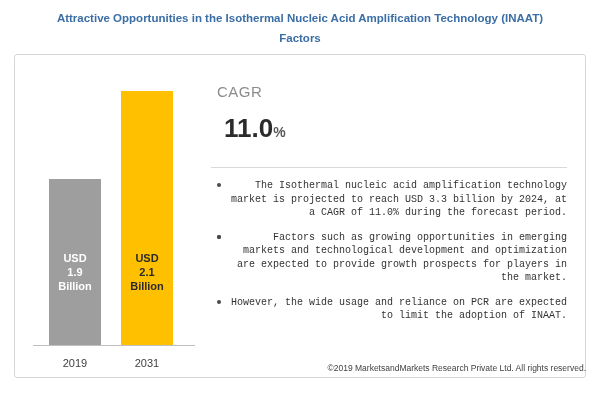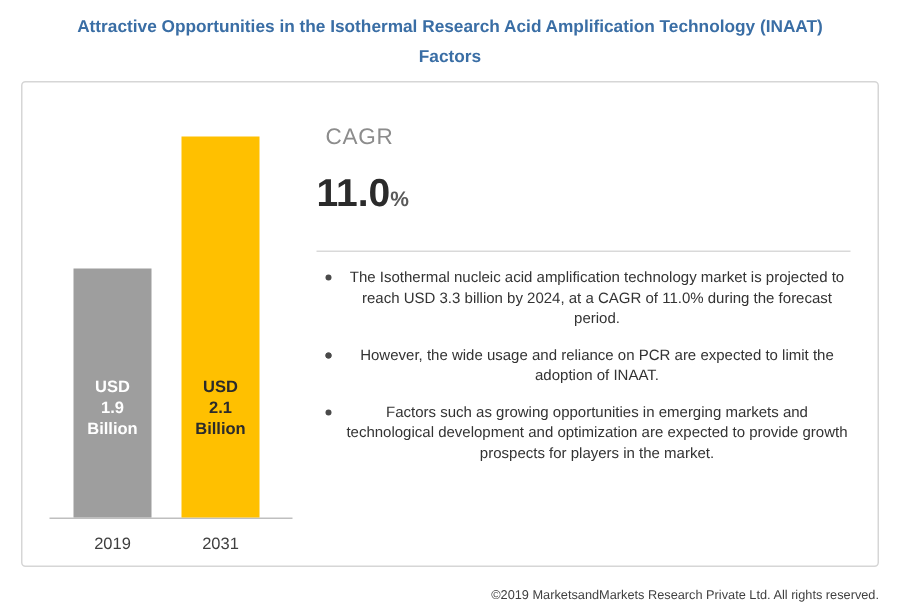--- a/index.html
+++ b/index.html
@@ -111,21 +111,21 @@
   .cagr-label {
     position: absolute;
     left: 6px;
     top: 14px;
     font-size: 15px;
     color: #8c8c8c;
     letter-spacing: .5px;
   }
   .cagr-value {
     position: absolute;
-    left: 0;
+    left: 13px;
     top: 44px;
     font-size: 26px;
     font-weight: bold;
     color: #2b2b2b;
   }
   .cagr-value .pct {
     font-size: 14px;
     font-weight: bold;
     color: #5a5a5a;
   }
@@ -143,49 +143,50 @@
     top: 110px;
     width: 352px;
   }
   .bullet {
     position: relative;
     padding-left: 14px;
     margin-bottom: 11px;
     font-size: 10px;
     line-height: 13.5px;
     color: #333333;
-    text-align: center;
+    text-align: right;
+    font-family: Liberation Mono, monospace;
   }
   .bullet .dot {
     position: absolute;
     left: 2px;
     top: 4px;
     width: 4px;
     height: 4px;
     border-radius: 50%;
     background: #4a4a4a;
   }
   
   .footer {
     position: absolute;
     left: 14px;
-    top: 391px;
+    top: 363px;
     width: 572px;
     text-align: right;
     font-size: 8.5px;
     color: #3f3f3f;
   }
 </style>
 </head>
 <body>
 
 <div id="page">
 
   <div class="title">
-    <span>Attractive Opportunities  in the Isothermal Research Acid Amplification Technology (INAAT)</span>
+    <span>Attractive Opportunities  in the Isothermal Nucleic Acid Amplification Technology (INAAT)</span>
     <span class="title-line2">Factors</span>
   </div>
 
   <div class="panel">
 
     <div class="chart">
       <div class="axis"></div>
 
       <div class="bar bar-2019">
         <div class="bar-label">
@@ -217,26 +218,26 @@
       <div class="bullets">
         <div class="bullet">
           <span class="dot"></span>
           <span>The Isothermal nucleic acid amplification technology market is projected to reach USD 3.3 billion by 2024, at a CAGR of 11.0% during the forecast period.</span>
         </div>
         <div class="bullet">
           <span class="dot"></span>
         </div>
         <div class="bullet">
           <span class="dot"></span>
+          <span>Factors such as growing opportunities in emerging markets and technological development and optimization are expected to provide growth prospects for players in the market.</span>
+        </div>
+        <div class="bullet">
+          <span class="dot"></span>
           <span>However, the wide usage and reliance on PCR are expected to limit the adoption of INAAT.</span>
         </div>
-        <div class="bullet">
-          <span class="dot"></span>
-          <span>Factors such as growing opportunities in emerging markets and technological development and optimization are expected to provide growth prospects for players in the market.</span>
-        </div>
       </div>
     </div>
 
   </div>
 
   <div class="footer">©2019 MarketsandMarkets  Research Private Ltd. All rights reserved.</div>
 
 </div>
 
 </body></html>

